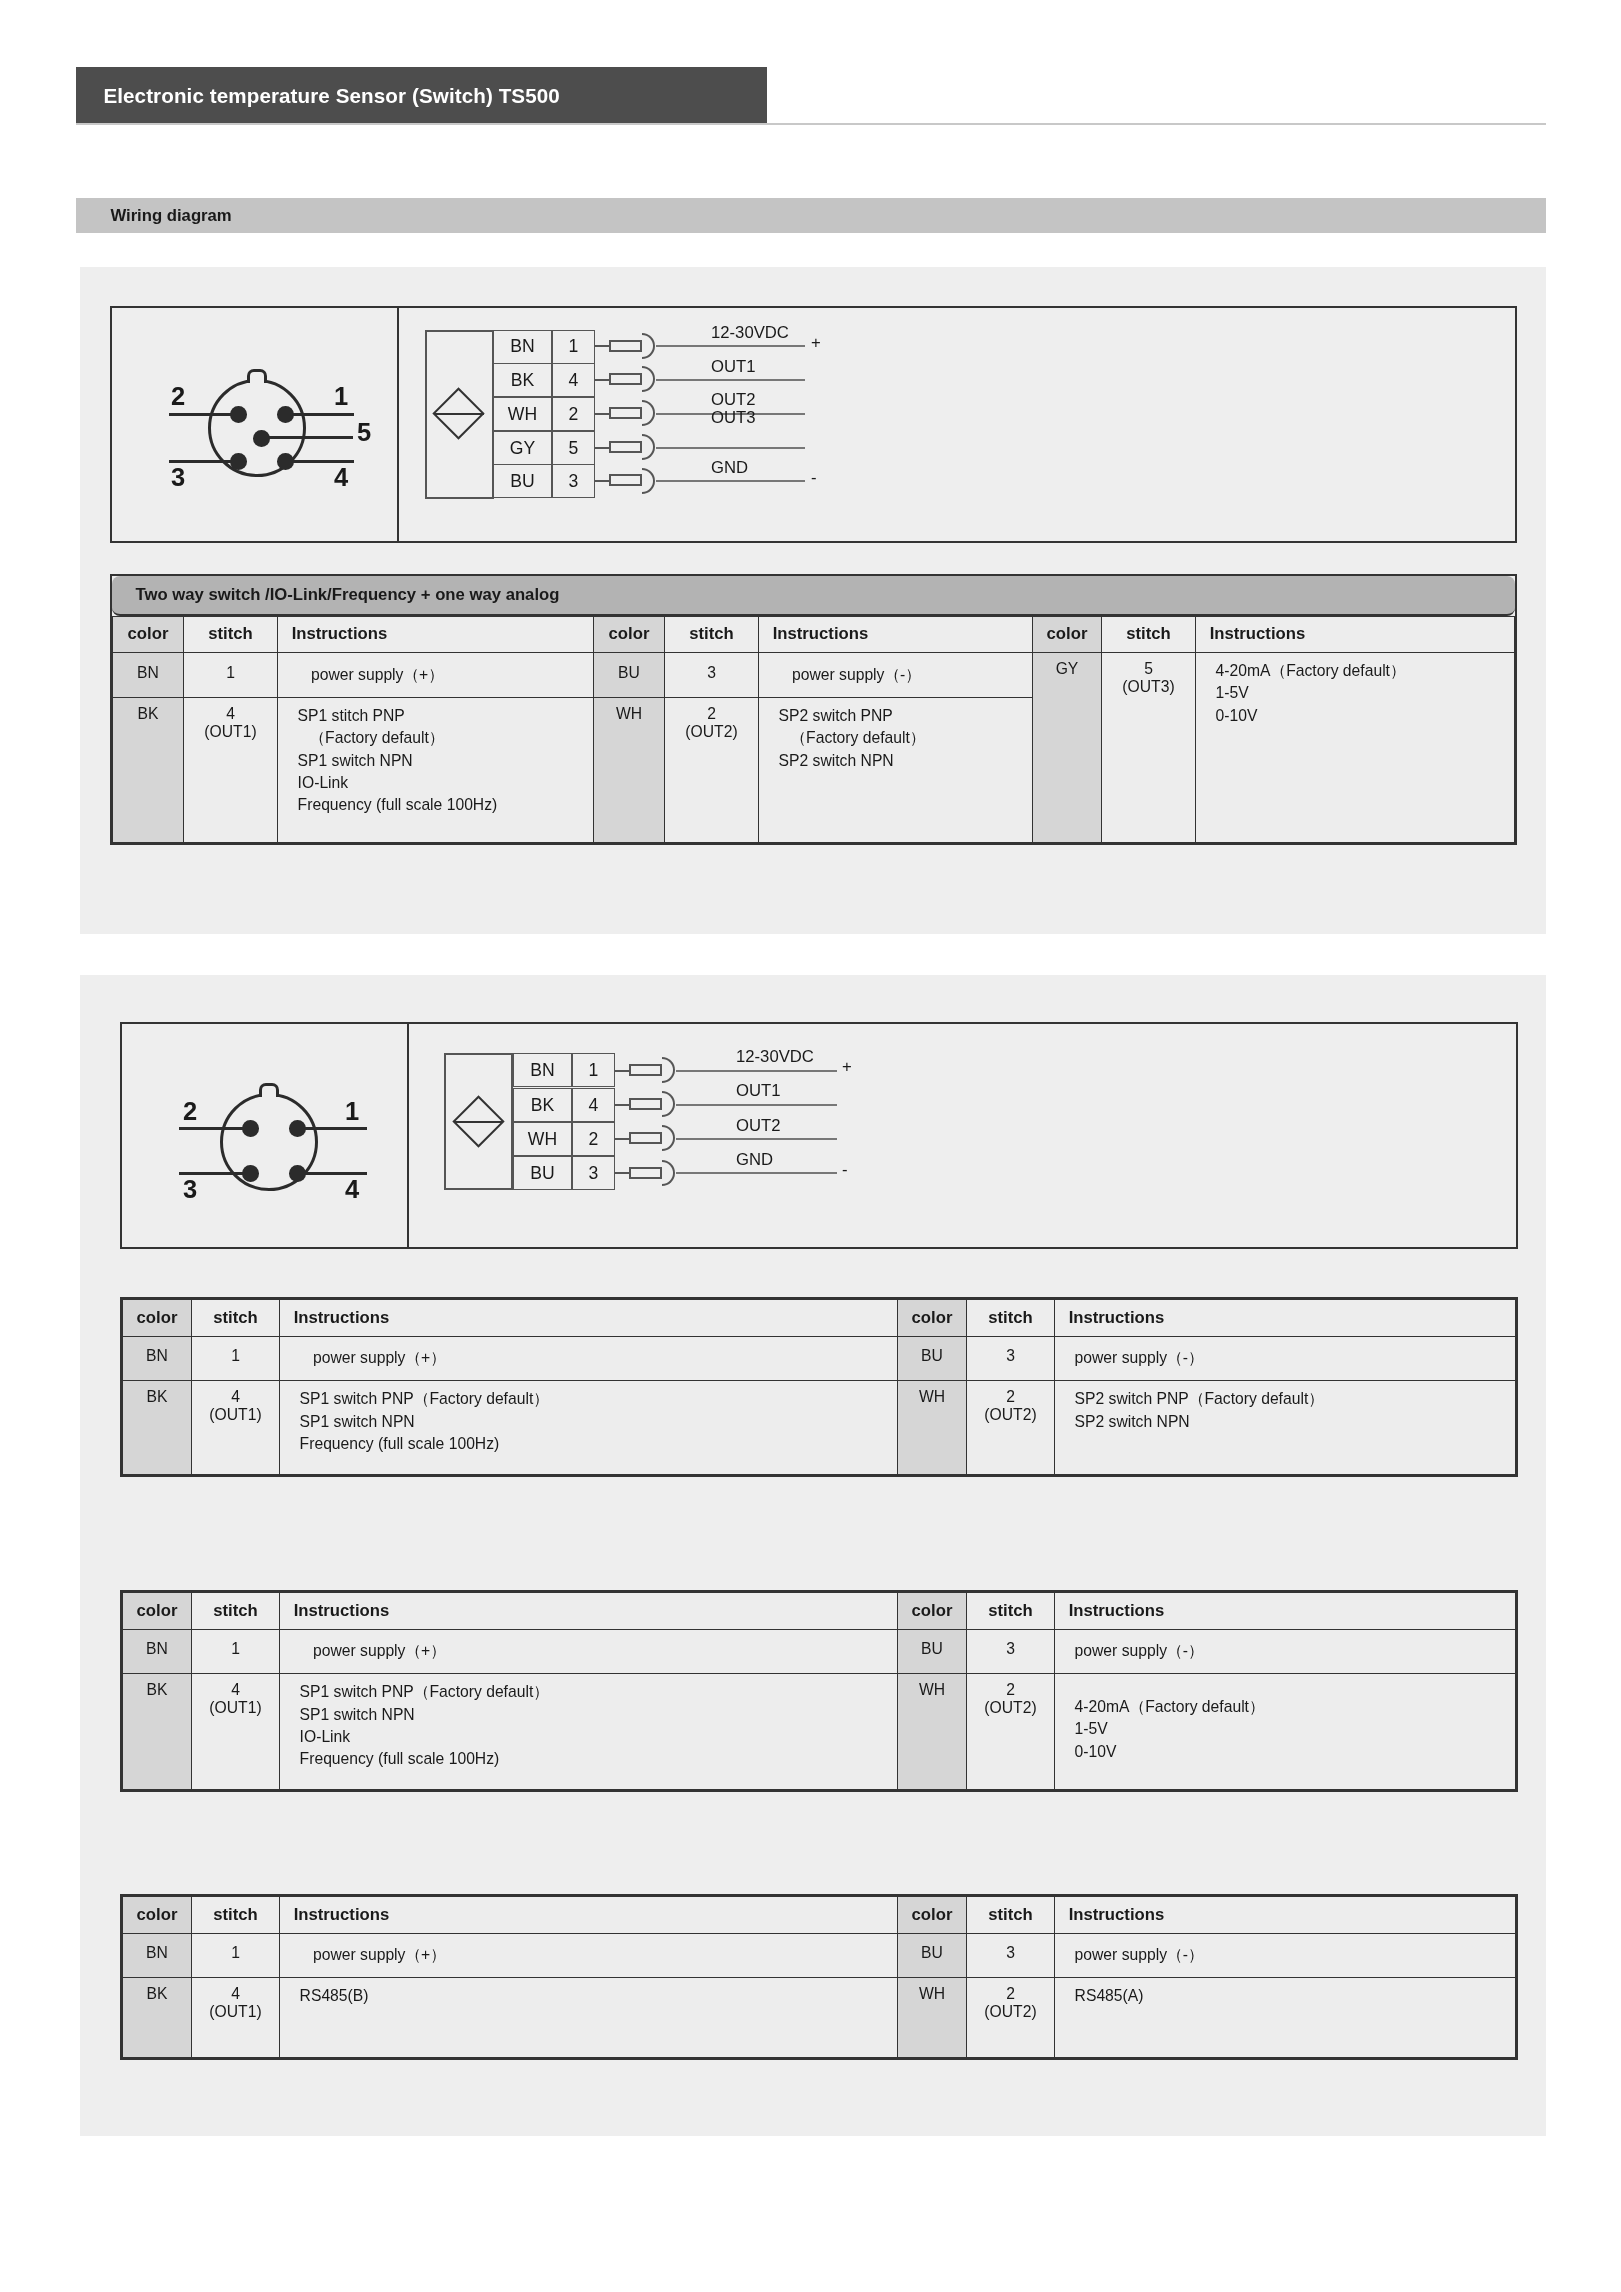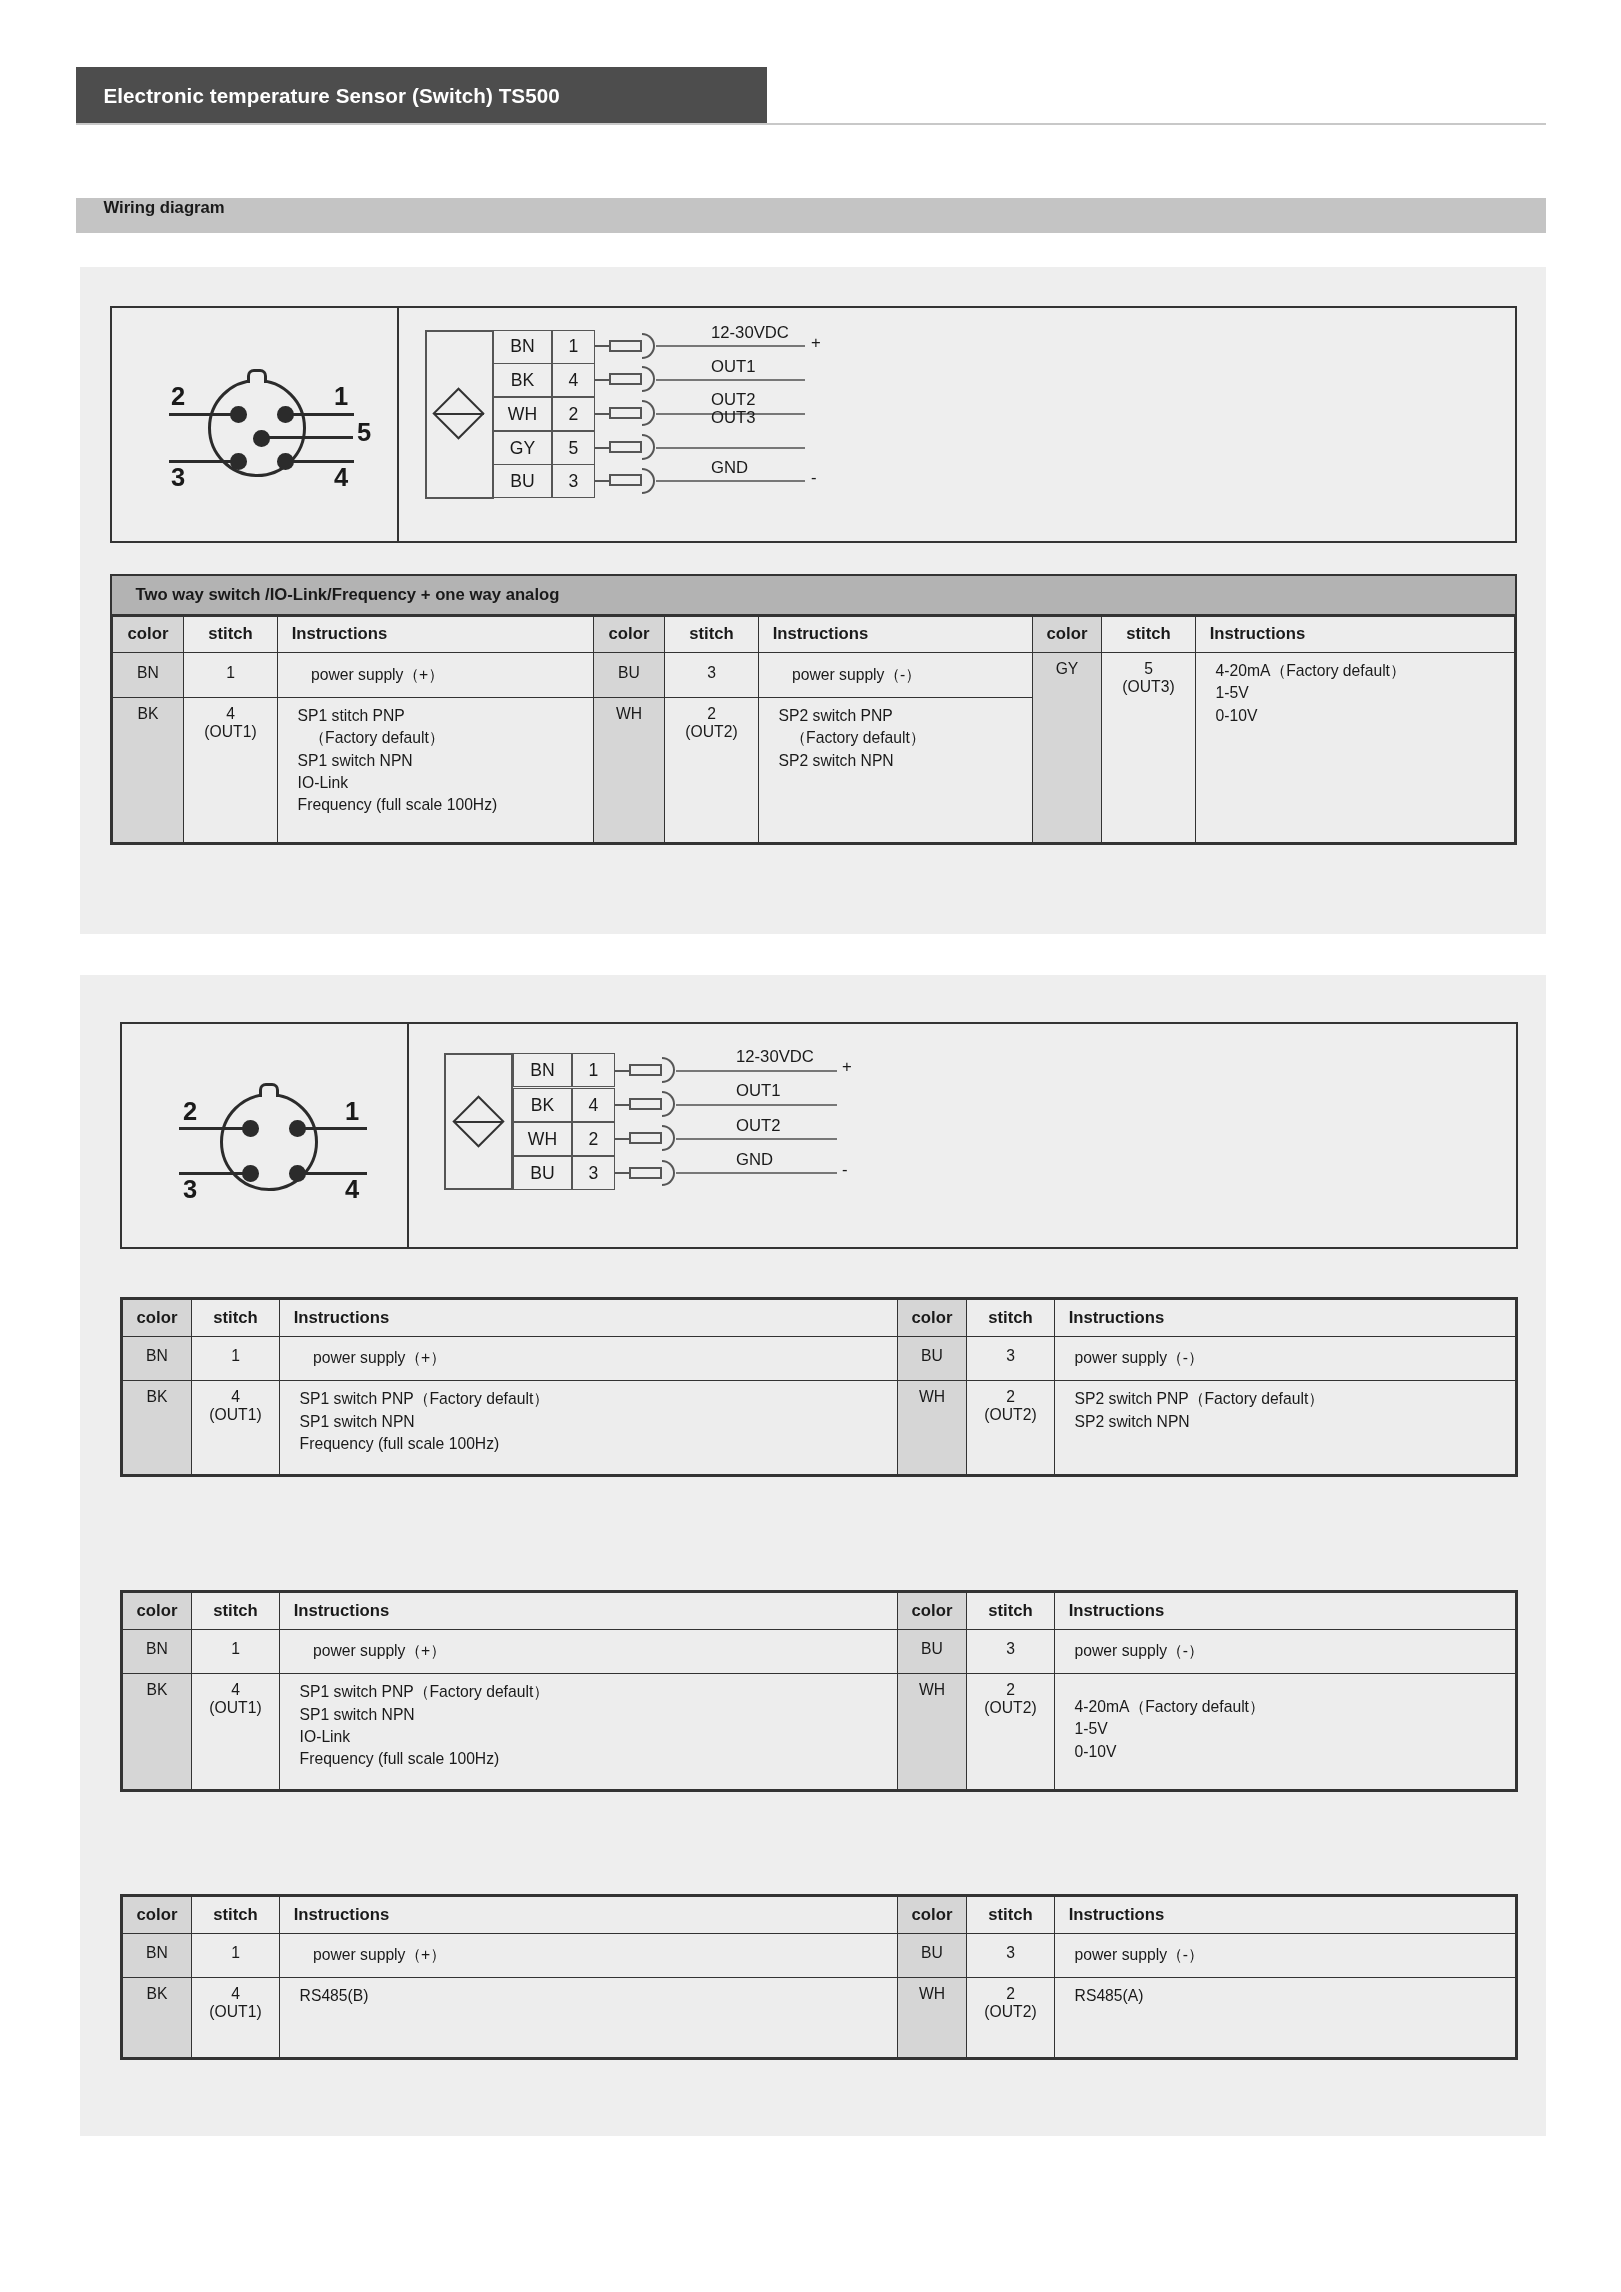--- a/index.html
+++ b/index.html
@@ -27,21 +27,21 @@
   .header-rule {
     position:absolute; left:76px; top:123px; width:1470px; height:2px;
     background:#c8c8c8;
   }
 
   
   .section-bar {
     position:absolute; left:76px; top:198px;
     width:1470px; height:35px;
     background:#c4c4c4;
-    display:flex; 
+    display:flex; align-items:center;padding-left:7px;
   }
   .section-bar .label {
     font-size:16.7px; font-weight:bold; padding-left:27.4px; color:#1a1a1a;
   }
 
   
   .panel {
     position:absolute; left:80px; width:1466px;
     background:#eeeeee;
   }
@@ -121,21 +121,21 @@
   
   .dtable {
     position:absolute;
     border:2.9px solid #333;
     background:#ededed;
     border-collapse:collapse;
   }
   .dtable table { width:100%; border-collapse:collapse; table-layout:fixed; }
   .dtable .tbl-title {
     background:#b3b3b3; font-size:16.7px; font-weight:bold;
-    padding:8.8px 0 8.8px 23.5px; border-bottom:2.9px solid #333; color:#1a1a1a;
+    padding:8.8px 0 8.8px 23.5px; border-bottom:2.9px solid #333; color:#1a1a1a;border-radius:8px;
   }
   .dtable td, .dtable th {
     border:1.5px solid #333;
     font-size:15.7px; color:#1a1a1a; font-weight:normal;
     background:#ededed; vertical-align:top;
     padding:6.9px 7.8px;
   }
   .dtable th {
     font-weight:bold; font-size:16.7px; text-align:center; padding:7.8px 5.9px;
   }

